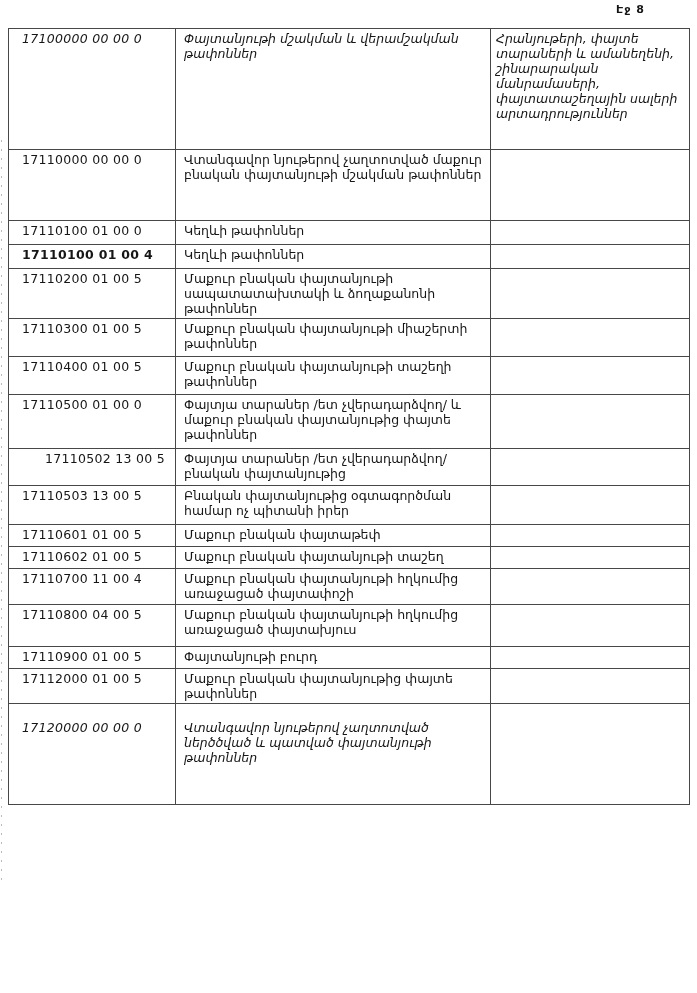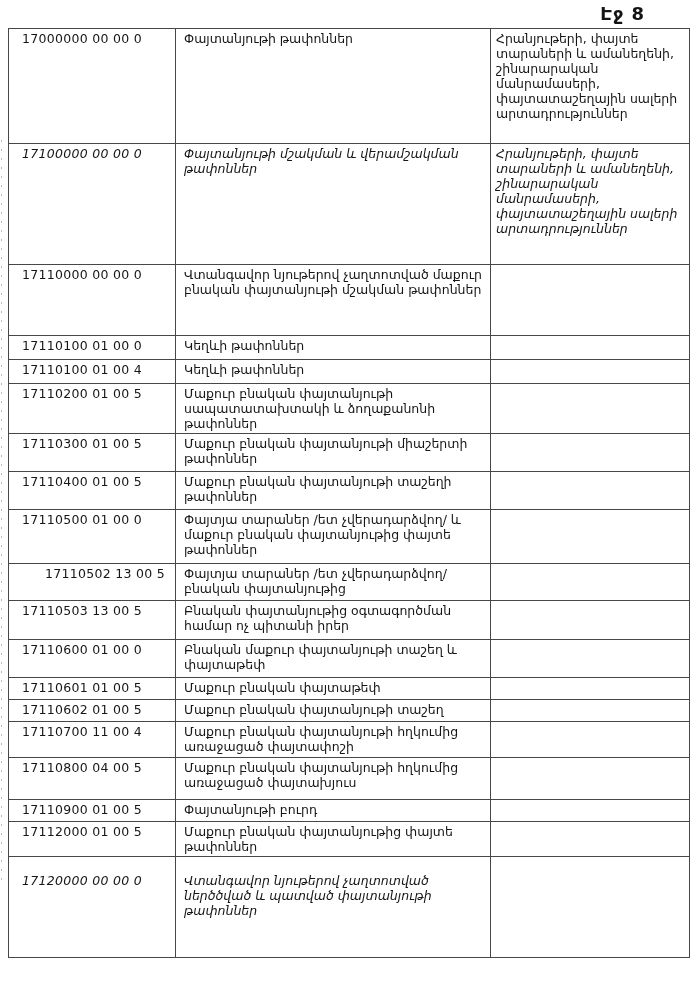--- a/index.html
+++ b/index.html
@@ -15,21 +15,21 @@
   .page {
     position: relative;
     width: 697px;
     height: 993px;
     background: #ffffff;
   }
   .page-number {
     position: absolute;
     top: 3px;
     right: 52px;
-    font-size: 18px;
+    font-size: 11px;
     font-weight: 700;
     letter-spacing: 1px;
     color: #141414;
   }
   table.waste-table {
     position: absolute;
     top: 28px;
     left: 8px;
     width: 681px;
     border-collapse: collapse;
@@ -83,42 +83,37 @@
 
   <div class="page-number">Էջ 8</div>
 
   <table class="waste-table">
     <colgroup>
       <col class="c-code">
       <col class="c-desc">
       <col class="c-note">
     </colgroup>
     <tbody>
-        <tr>
-          <td class="code-cell" style="height: 110px;">17000000 00 00 0</td>
-          <td class="desc-cell">Փայտանյութի թափոններ</td>
-          <td class="note-cell">Հրանյութերի, փայտե տարաների և ամանեղենի, շինարարական մանրամասերի, փայտատաշեղային սալերի արտադրություններ</td>
-        </tr>
         <tr class="italic">
           <td class="code-cell" style="height: 116px;">17100000 00 00 0</td>
           <td class="desc-cell">Փայտանյութի մշակման և վերամշակման թափոններ</td>
           <td class="note-cell">Հրանյութերի, փայտե տարաների և ամանեղենի, շինարարական մանրամասերի, փայտատաշեղային սալերի արտադրություններ</td>
         </tr>
         <tr>
           <td class="code-cell" style="height: 66px; margin-left: 39px;">17110000 00 00 0</td>
           <td class="desc-cell">Վտանգավոր նյութերով չաղտոտված մաքուր բնական փայտանյութի մշակման թափոններ</td>
           <td class="note-cell"></td>
         </tr>
         <tr>
           <td class="code-cell" style="height: 19px;">17110100 01 00 0</td>
           <td class="desc-cell">Կեղևի թափոններ</td>
           <td class="note-cell"></td>
         </tr>
         <tr>
-          <td class="code-cell" style="height: 19px;">17110100 01 00 4</td>
+          <td class="code-cell" style="height: 19px; font-weight: bold;">17110100 01 00 4</td>
           <td class="desc-cell">Կեղևի թափոններ</td>
           <td class="note-cell"></td>
         </tr>
         <tr>
           <td class="code-cell" style="height: 44px;">17110200 01 00 5</td>
           <td class="desc-cell">Մաքուր բնական փայտանյութի սապատատախտակի և ձողաքանոնի թափոններ</td>
           <td class="note-cell"></td>
         </tr>
         <tr>
           <td class="code-cell" style="height: 33px; margin-left: 44px;">17110300 01 00 5</td>
@@ -136,25 +131,20 @@
           <td class="note-cell"></td>
         </tr>
         <tr>
           <td class="code-cell" style="height: 32px; padding-left: 36px;">17110502 13 00 5</td>
           <td class="desc-cell">Փայտյա տարաներ /ետ չվերադարձվող/ բնական փայտանյութից</td>
           <td class="note-cell"></td>
         </tr>
         <tr>
           <td class="code-cell" style="height: 34px;">17110503 13 00 5</td>
           <td class="desc-cell">Բնական փայտանյութից օգտագործման համար ոչ պիտանի իրեր</td>
-          <td class="note-cell"></td>
-        </tr>
-        <tr>
-          <td class="code-cell" style="height: 33px;">17110600 01 00 0</td>
-          <td class="desc-cell">Բնական մաքուր փայտանյութի տաշեղ և փայտաթեփ</td>
           <td class="note-cell"></td>
         </tr>
         <tr>
           <td class="code-cell" style="height: 17px;">17110601 01 00 5</td>
           <td class="desc-cell">Մաքուր բնական փայտաթեփ</td>
           <td class="note-cell"></td>
         </tr>
         <tr>
           <td class="code-cell" style="height: 17px;">17110602 01 00 5</td>
           <td class="desc-cell">Մաքուր բնական փայտանյութի տաշեղ</td>

